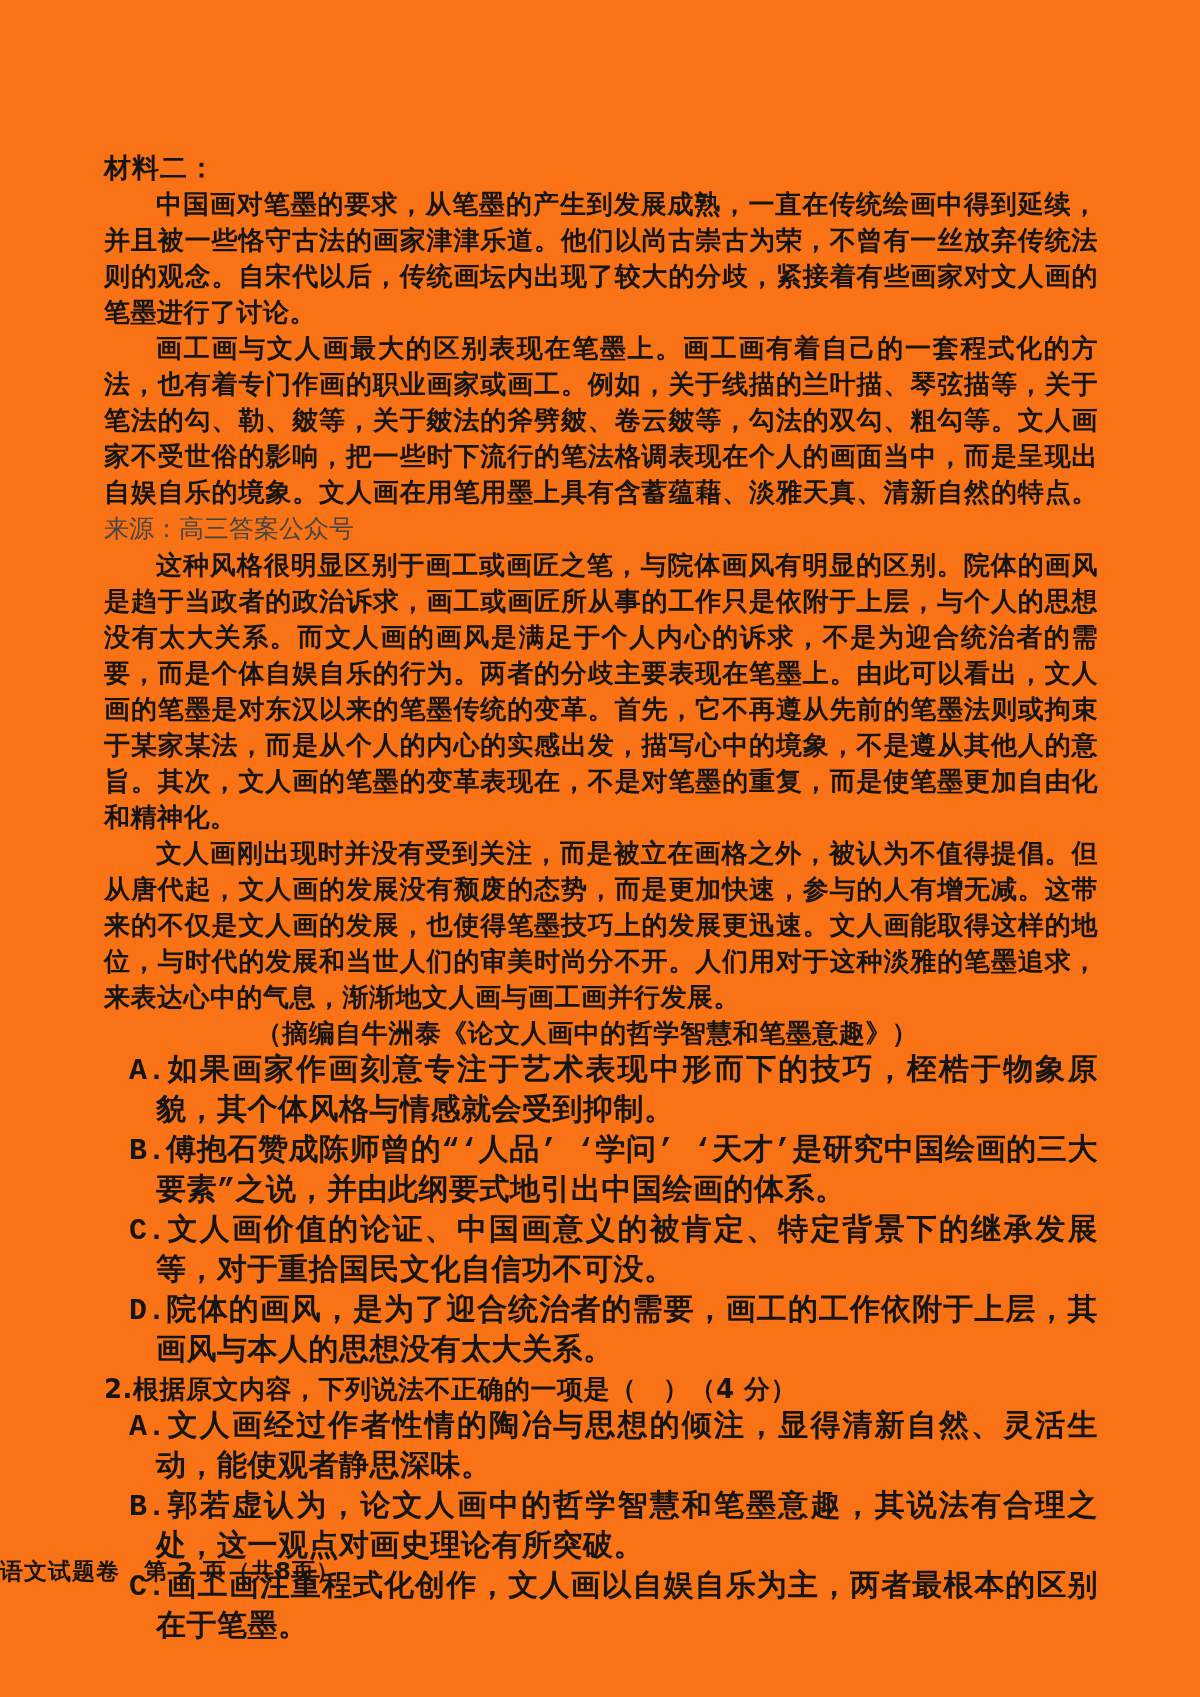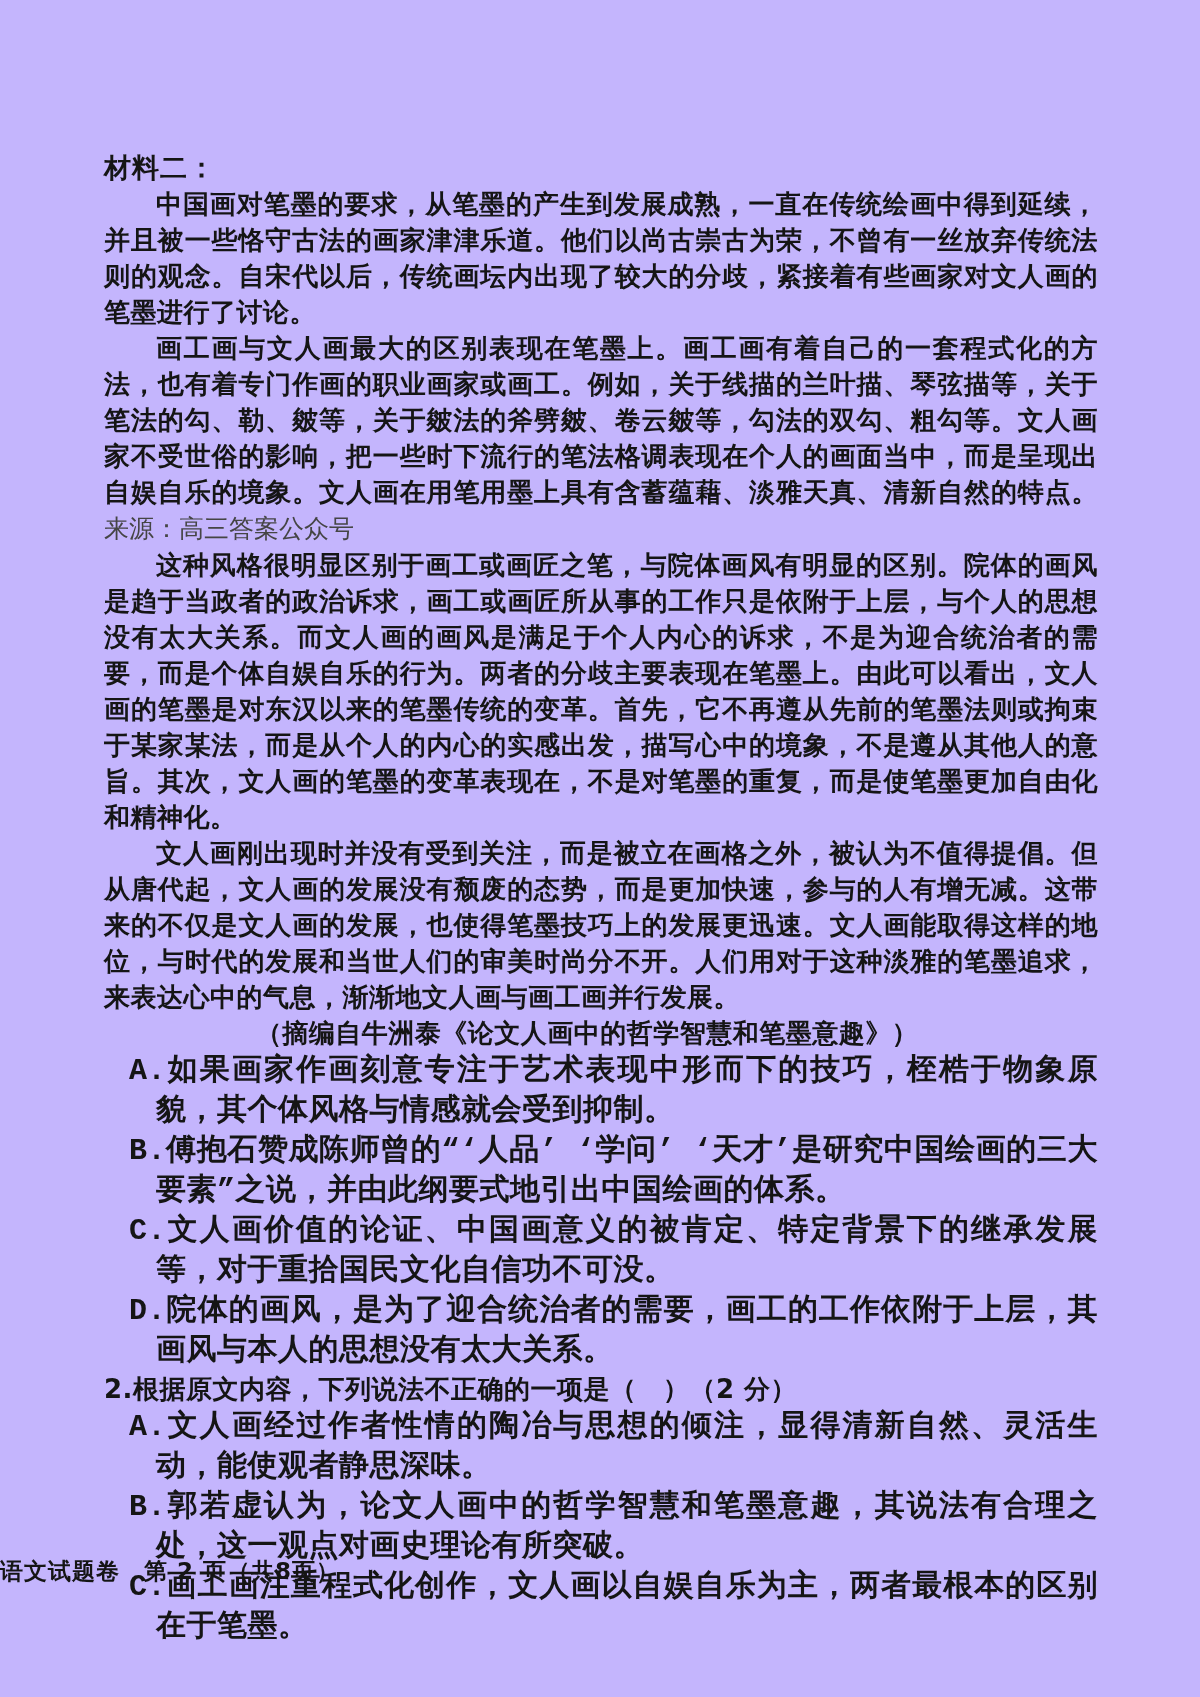--- a/index.html
+++ b/index.html
@@ -4,21 +4,21 @@
 <style>
   html, body {
     margin: 0;
     padding: 0;
     background: #ffffff;
   }
   .page {
     position: relative;
     width: 1200px;
     height: 1697px;
-    background: #c4b5fd;
+    background: #f97316;
     font-family: "DejaVu Sans", sans-serif;
     color: #151515;
     overflow: hidden;
   }
   .content {
     position: absolute;
     left: 104px;
     top: 150px;
     width: 994px;
   }
@@ -118,21 +118,21 @@
       <div class="option">
         <span>C.</span><span>文人画价值的论证、中国画意义的被肯定、特定背景下的继承发展等，对于重拾国民文化自信功不可没。</span>
       </div>
       <div class="option">
         <span>D.</span><span>院体的画风，是为了迎合统治者的需要，画工的工作依附于上层，其画风与本人的思想没有太大关系。</span>
       </div>
     </div>
 
     <div class="question">
       <div class="stem">
-        <span>2.</span><span>根据原文内容，下列说法不正确的一项是（　）（2 分）</span>
+        <span>2.</span><span>根据原文内容，下列说法不正确的一项是（　）（4 分）</span>
       </div>
       <div class="option">
         <span>A.</span><span>文人画经过作者性情的陶冶与思想的倾注，显得清新自然、灵活生动，能使观者静思深味。</span>
       </div>
       <div class="option">
         <span>B.</span><span>郭若虚认为，论文人画中的哲学智慧和笔墨意趣，其说法有合理之处，这一观点对画史理论有所突破。</span>
       </div>
       <div class="option">
         <span>C.</span><span>画工画注重程式化创作，文人画以自娱自乐为主，两者最根本的区别在于笔墨。</span>
       </div>

